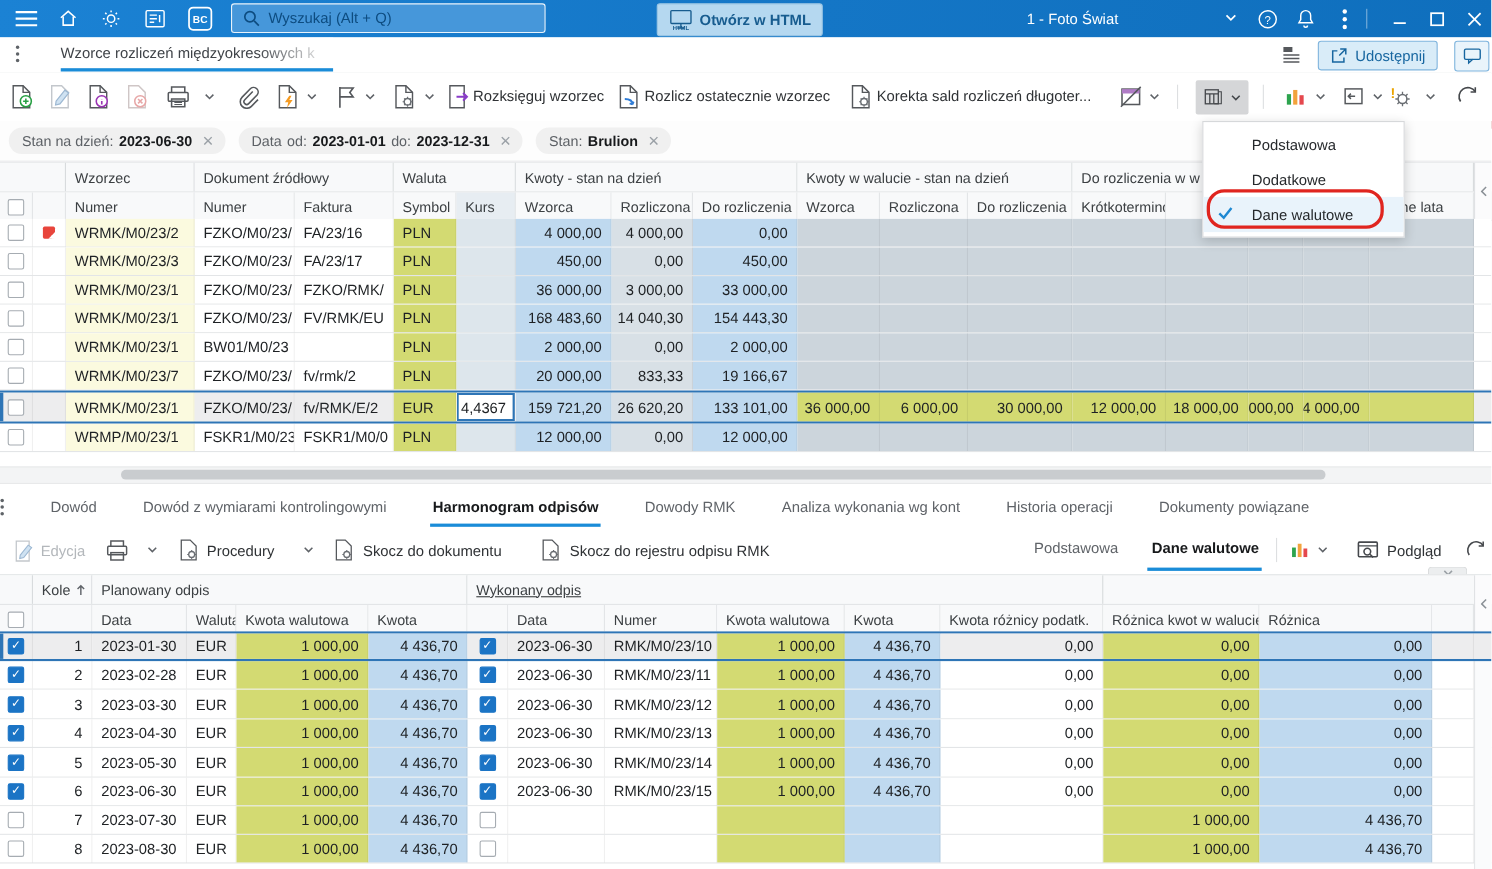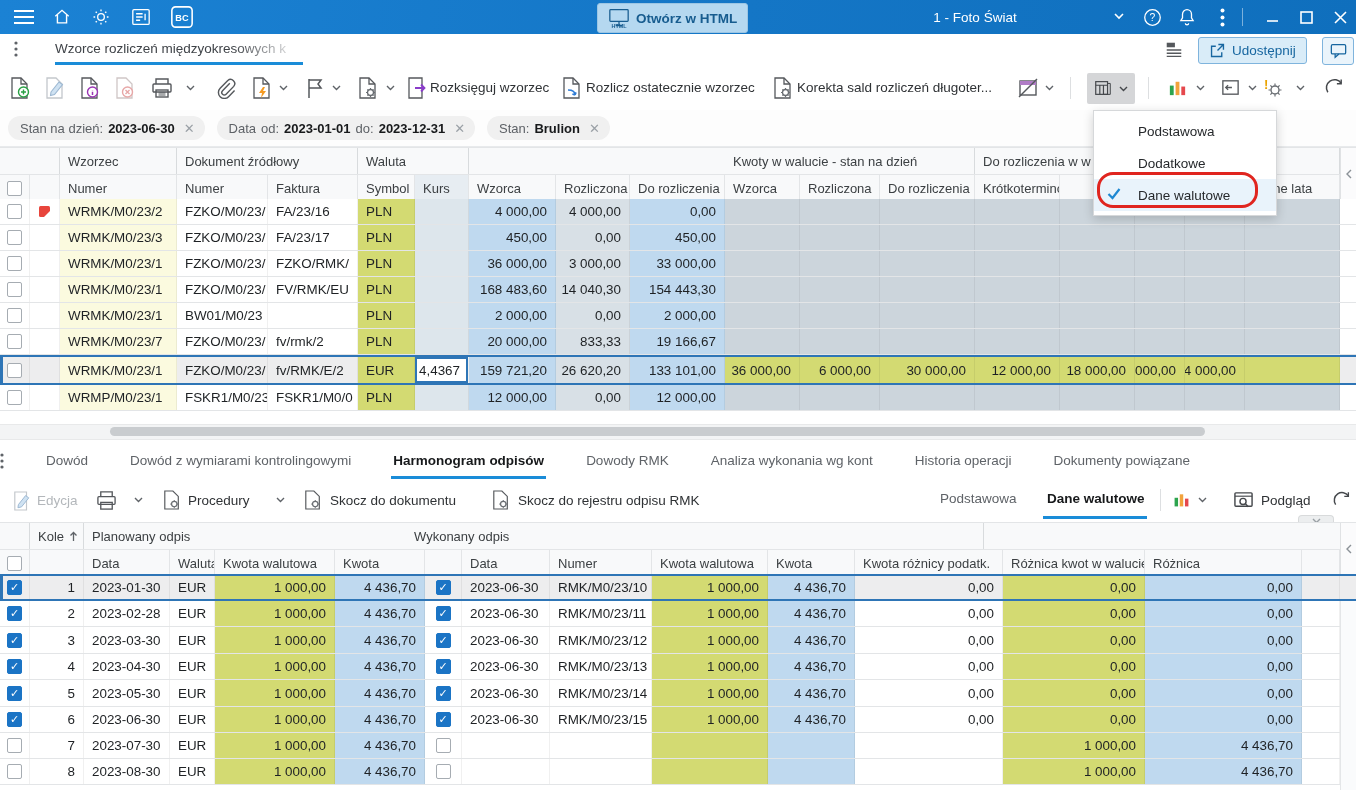--- a/index.html
+++ b/index.html
@@ -129,20 +129,29 @@
           <rect x="2" y="2" width="20" height="18" rx="1.5"></rect>
           <path d="M6 7h8M6 11h8M6 15h5M17 7v8"></path>
         </svg>
       </span>
     <span class="tbic" style="left:170px">
       <svg width="24" height="24" viewBox="0 0 26 26" fill="none">
           <rect x="2" y="2" width="22" height="22" rx="4" stroke="#fff" stroke-width="1.7"></rect>
           <text x="13" y="17" text-anchor="middle" font-size="10" font-weight="bold" fill="#fff" font-family="Liberation Sans,sans-serif">BC</text>
         </svg>
       </span>
+    <div class="searchbox">
+      <span>
+        <svg width="17" height="17" viewBox="0 0 20 20" fill="none" stroke="#0d4c80" stroke-width="1.8">
+            <circle cx="8.5" cy="8.5" r="5.5"></circle>
+            <path d="M13 13l5 5"></path>
+          </svg>
+        </span>
+      <span class="ph">Wyszukaj (Alt + Q)</span>
+    </div>
     <div class="htmlbtn">
       <span>
         <svg width="22" height="20" viewBox="0 0 26 24" fill="none" stroke="#175c8f" stroke-width="1.5">
             <rect x="2" y="2" width="22" height="14" rx="1"></rect>
             <path d="M9 21h8M13 16v5"></path>
             <text x="13" y="23.5" text-anchor="middle" font-size="6.5" fill="#175c8f" stroke="none" font-family="Liberation Sans,sans-serif">HTML</text>
           </svg>
         </span>
       <span>Otwórz w HTML</span>
     </div>
@@ -433,20 +442,23 @@
           <div class="gcell" style="left: 0px; width: 60px;"></div>
           <div class="gcell" style="left: 60px; width: 117px;">
             <span>Wzorzec</span>
           </div>
           <div class="gcell" style="left: 177px; width: 181px;">
             <span>Dokument źródłowy</span>
           </div>
           <div class="gcell" style="left: 358px; width: 111px;">
             <span>Waluta</span>
           </div>
+          <div class="gcell" style="left: 469px; width: 256px;">
+            <span>Kwoty - stan na dzień</span>
+          </div>
           <div class="gcell" style="left: 725px; width: 250px;">
             <span>Kwoty w walucie - stan na dzień</span>
           </div>
           <div class="gcell" style="left: 975px; width: 365px;">
             <span>Do rozliczenia w w</span>
           </div>
         </div>
         <div class="hrow" style="top: 26px; border-top: 1px solid rgb(227, 229, 231);">
           <div class="hcell" style="left: 0px; width: 30px; justify-content: center; padding: 0px;">
             <div class="cbx"></div>
@@ -933,21 +945,21 @@
             <span>Kole</span>
             <span>
               <svg width="9" height="11" viewBox="0 0 9 11" style="margin-left:5px">
                 <path d="M4.5 10V2M1.5 4.5L4.5 1.5l3 3" fill="none" stroke="#5f6368" stroke-width="1.3"></path>
               </svg>
             </span>
           </div>
           <div class="gcell" style="left: 84px; width: 341px;">
             <span>Planowany odpis</span>
           </div>
-          <div class="gcell" style="left: 406px; width: 578px;">
+          <div class="gcell" style="left: 425px; width: 578px; text-decoration: underline;">
             <span>Wykonany odpis</span>
           </div>
         </div>
         <div class="hrow" style="top: 26px; border-top: 1px solid rgb(227, 229, 231);">
           <div class="hcell" style="left: 0px; width: 30px; justify-content: center; padding: 0px;">
             <div class="cbx"></div>
           </div>
           <div class="hcell" style="left: 30px; width: 54px;"></div>
           <div class="hcell" style="left: 84px; width: 86px;">
             <span>Data</span>

